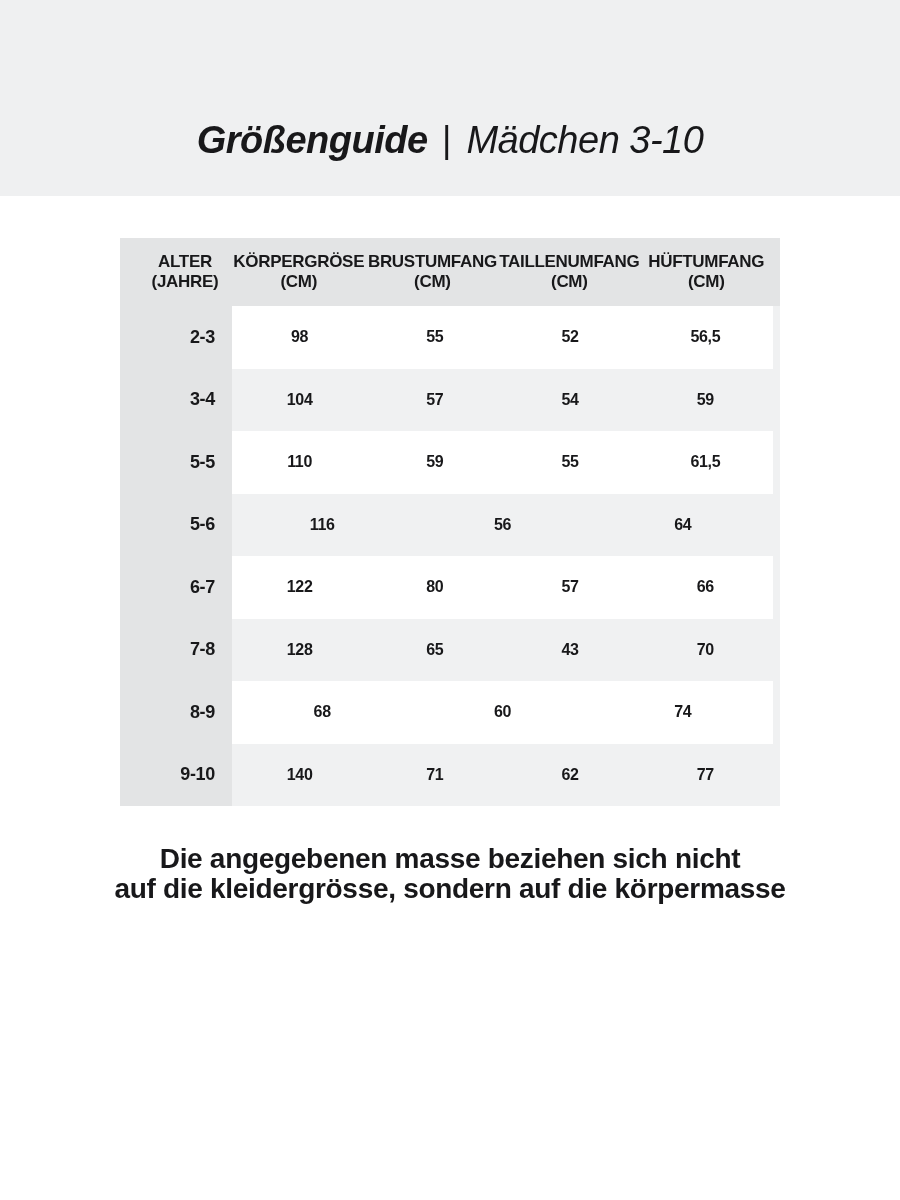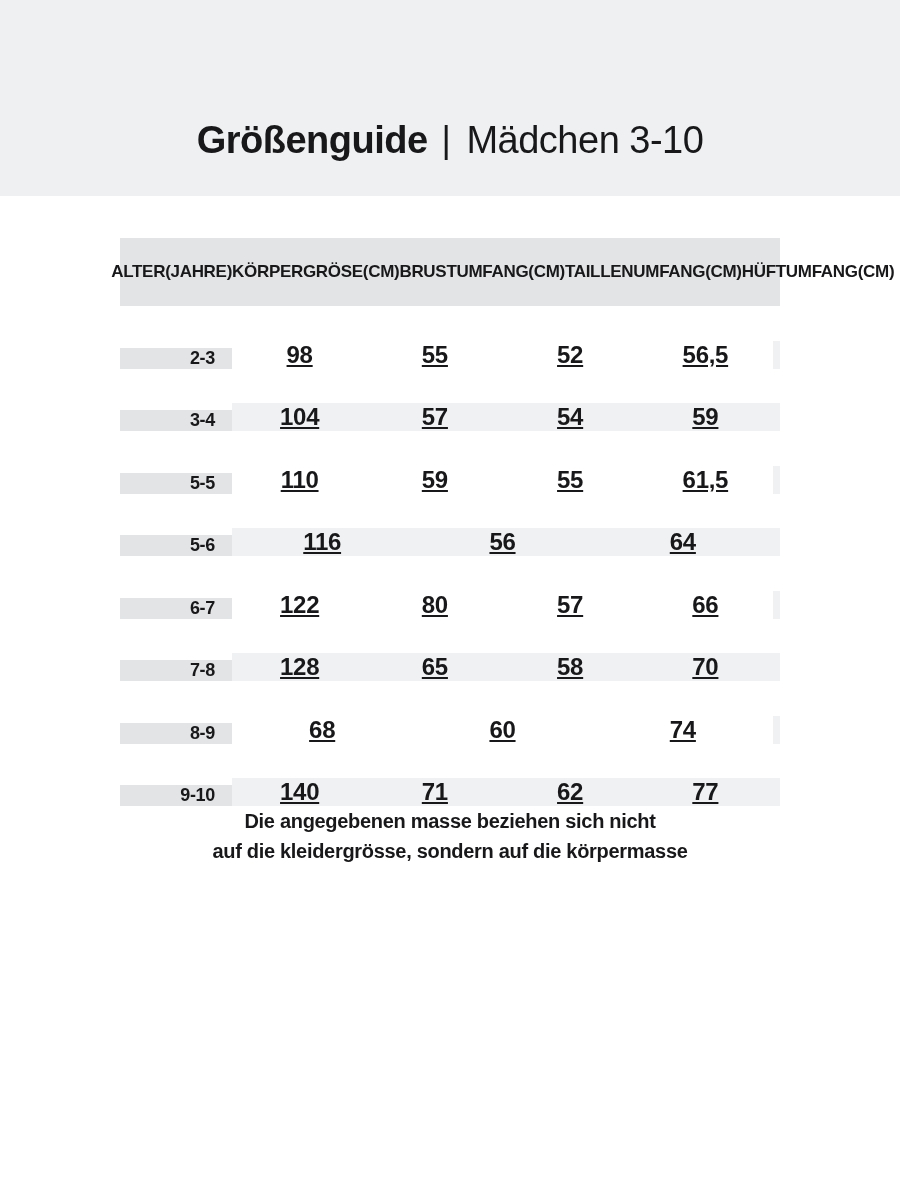--- a/index.html
+++ b/index.html
@@ -9,75 +9,77 @@
     font-family: "Liberation Sans", sans-serif;
     color: #18181a;
     overflow: hidden;
   }
   
   .band {
     width: 900px; height: 196px;
     background: #eff0f1;
     display: flex; align-items: center; justify-content: center;
     padding-top: 84px;
+    font-style: italic;
   }
   .title {
     display: flex; align-items: baseline;
     font-size: 38px; letter-spacing: -0.5px; white-space: nowrap;
   }
   .title-bold { font-weight: 700; }
   .title-sep  { font-weight: 400; font-size: 36px; margin: 0 16px 0 14px; transform: translateY(-1px); }
   .title-reg  { font-weight: 400; }
 
   
   .size-table { width: 660px; margin: 42px auto 0 auto; }
   .thead {
     display: flex; height: 68px;
     background: #e3e4e5;
     padding-right: 7px;
   }
   .th-age {
     width: 112px; flex: none;
-    display: flex; flex-direction: row; justify-content: flex-end; align-items: center;
+    display: flex; flex-direction: column; justify-content: center; align-items: center;
     padding-left: 18px;
   }
   .th {
     flex: 1;
-    display: flex; flex-direction: row; justify-content: center; align-items: center;
+    display: flex; flex-direction: column; justify-content: center; align-items: center;
   }
   .th-line {
     font-weight: 700; font-size: 17px; line-height: 20px;
     letter-spacing: -0.3px; text-align: center; white-space: nowrap;
   }
-  .trow { display: flex; height: 62.5px; align-items: flex-end; }
+  .trow { display: flex; height: 62.5px; }
   .cell-age {
     width: 112px; flex: none;
     background: #e3e4e5;
     display: flex; align-items: center; justify-content: flex-end;
     padding-right: 17px;
     font-weight: 700; font-size: 18px; letter-spacing: -0.3px;
   }
   .row-data {
     flex: 1;
     background: #f0f1f2;
     padding-right: 7px;
     display: flex;
   }
   .row-data-inner { flex: 1; display: flex; }
   .trow:nth-child(odd) .row-data-inner { background: #ffffff; }
   .cell {
     flex: 1;
     display: flex; align-items: center; justify-content: center;
-    font-weight: 700; font-size: 24px; letter-spacing: -0.3px; text-decoration: underline;
+    font-weight: 700; font-size: 16px; letter-spacing: -0.3px;
   }
 
   
   .footnote {
+    margin-top: 38px;
     text-align: center;
-    font-weight: 700; font-size: 20px; line-height: 30px;
+    font-weight: 700; font-size: 28px; line-height: 30px;
     letter-spacing: -0.3px;
   }
 </style>
 </head>
 <body>
 
 <header class="band">
   <h1 class="title">
     <span class="title-bold">Größenguide</span>
     <span class="title-sep">|</span>
@@ -170,21 +172,21 @@
       </div>
         </div>
     </div>
 
     <div class="trow">
       <div class="cell-age">7-8</div>
       <div class="row-data">
           <div class="row-data-inner">
         <div class="cell">128</div>
         <div class="cell">65</div>
-        <div class="cell">58</div>
+        <div class="cell">43</div>
         <div class="cell">70</div>
       </div>
         </div>
     </div>
 
     <div class="trow">
       <div class="cell-age">8-9</div>
       <div class="row-data">
           <div class="row-data-inner">
         <div class="cell">68</div>

